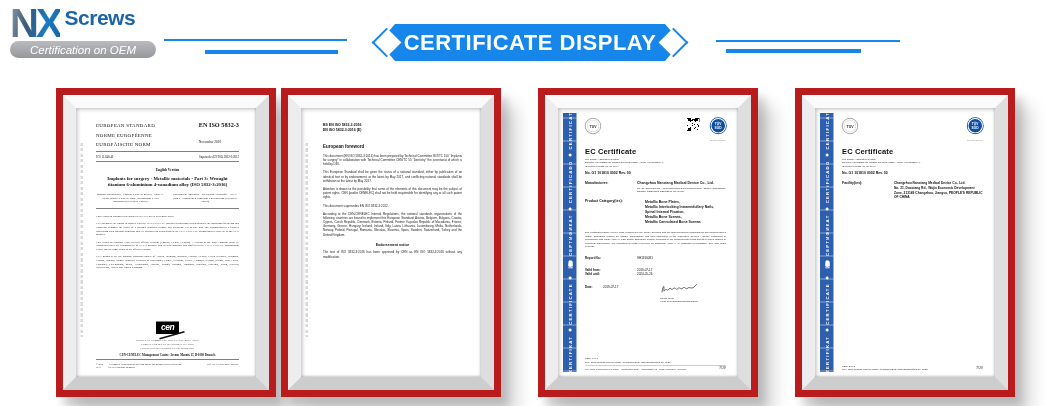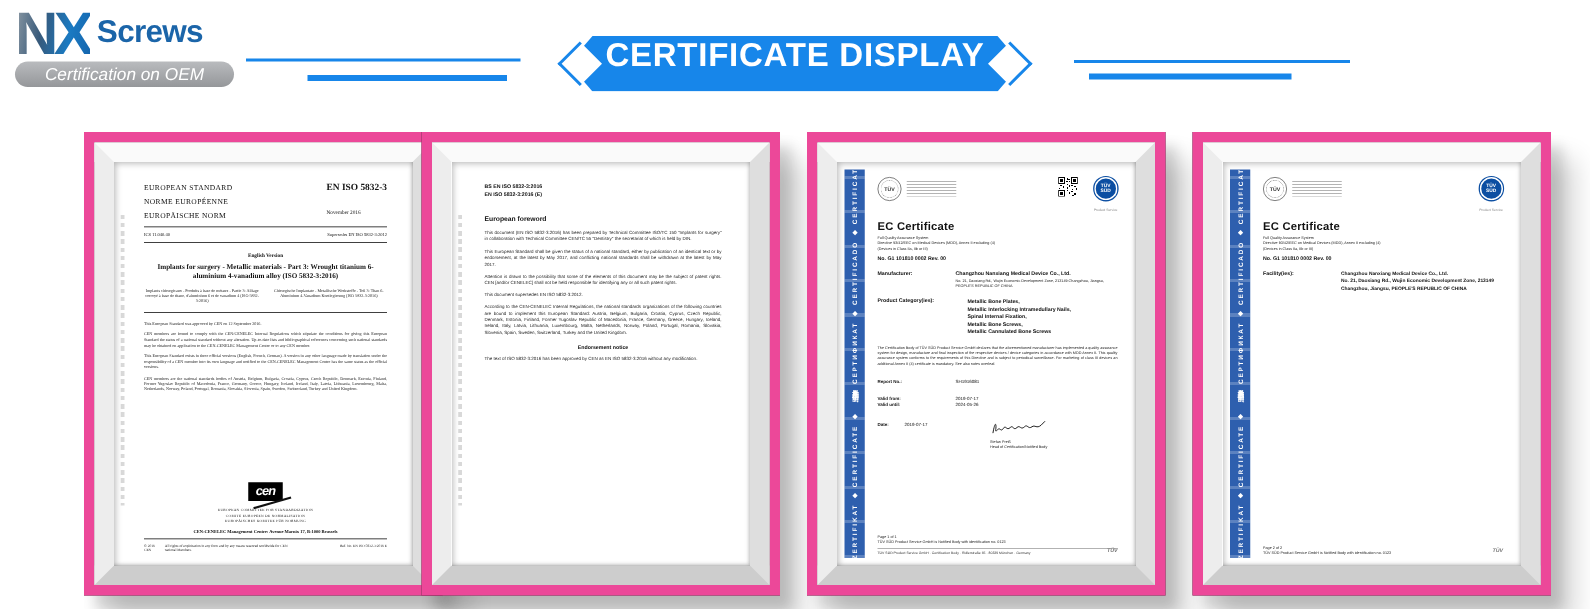--- a/index.html
+++ b/index.html
@@ -2,48 +2,48 @@
 <html><head>
 <meta charset="utf-8">
 <style>
   * { margin:0; padding:0; box-sizing:border-box; }
   html,body { width:1060px; height:406px; background:#fff; overflow:hidden;
               font-family:"Liberation Sans", sans-serif; }
   .stage { position:relative; width:1060px; height:406px; background:#fff; }
 
   
   .logo { position:absolute; top:6px; left:10px; width:170px; }
-  .logo-row { display:flex; align-items:center; }
+  .logo-row { display:flex; align-items:flex-start; }
   .logo-nx { font-size:40px; font-weight:bold; letter-spacing:-3px; line-height:.85;
              background:linear-gradient(100deg,#8d9aa4 0%,#37597a 35%,#1a7ac2 70%,#1565ad 100%);
              -webkit-background-clip:text; background-clip:text; color:transparent; }
   .logo-medical { font-size:21px; font-weight:bold; color:#1b65a9; margin-left:5px; margin-bottom:2px; letter-spacing:-.5px; }
   .logo-pill { margin-top:1px; width:146px; height:17px; border-radius:9px;
                background:linear-gradient(#b9bbbe,#95979a); display:flex; align-items:center; justify-content:center; }
   .logo-pill span { color:#fff; font-style:italic; font-size:11.5px; }
 
   
   .banner { position:absolute; top:24px; left:50%; transform:translateX(-50%);
             width:302px; height:37px; }
   .banner-body { position:absolute; inset:0; background:#1786ea;
                  clip-path:polygon(0 50%, 16px 0, calc(100% - 16px) 0, 100% 50%, calc(100% - 16px) 100%, 16px 100%);
-                 display:flex; align-items:flex-start; justify-content:center; }
+                 display:flex; align-items:center; justify-content:center; }
   .banner-body span { color:#fff; font-weight:bold; font-size:22px; letter-spacing:.5px; }
   .chev { position:absolute; width:21px; height:21px; top:8px; background:#fff; }
   .chev-l { left:-3px; transform:rotate(45deg); border-left:2.5px solid #1786ea; border-bottom:2.5px solid #1786ea; }
   .chev-r { right:-3px; transform:rotate(45deg); border-top:2.5px solid #1786ea; border-right:2.5px solid #1786ea; }
   .hline { position:absolute; background:#1786ea; }
   .hl1 { top:39px; left:164px; width:183px; height:2px; }
   .hl2 { top:50px; left:205px; width:133px; height:4px; }
   .hr1 { top:40px; left:716px; width:184px; height:2px; }
   .hr2 { top:49px; left:726px; width:135px; height:4px; }
 
   
-  .frame { position:absolute; top:88px; width:239px; height:309px; background:#1e1e1e;
-           border:7px solid #ec4899; box-shadow:16px 18px 16px rgba(0,0,0,.16), 7px 9px 8px rgba(0,0,0,.14); }
+  .frame { position:absolute; top:88px; width:220px; height:309px; background:#1e1e1e;
+           border:7px solid #b91c1c; box-shadow:16px 18px 16px rgba(0,0,0,.16), 7px 9px 8px rgba(0,0,0,.14); }
   .mat { width:100%; height:100%; border:13px solid;
          border-color:#fafafa #dedede #cdcdcd #ededed; background:#fff; }
   .paper { position:relative; width:100%; height:100%; background:#fff; overflow:hidden;
            box-shadow:inset 1px 1px 4px rgba(0,0,0,.28), inset -1px -1px 2px rgba(0,0,0,.12); }
   .paper-inner { position:absolute; top:0; left:0; width:200%; height:200%;
                  transform:scale(.5); transform-origin:0 0; }
   .f1 { left:24px;margin-left:32px; } .f2 { left:281px; } .f3 { left:538px; } .f4 { left:795px; }
 
   
   .c1 { padding:26px 34px 18px 40px; display:flex; flex-direction:column; height:100%;

